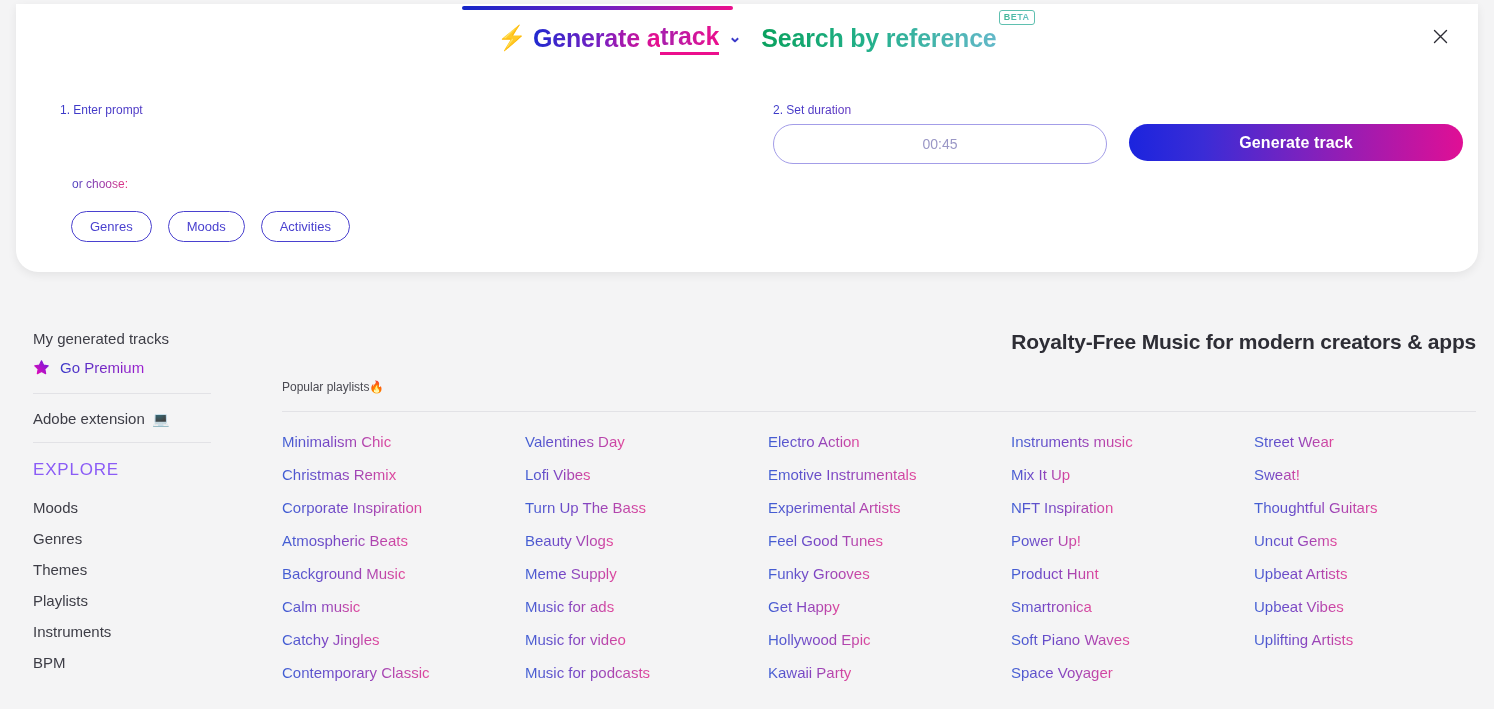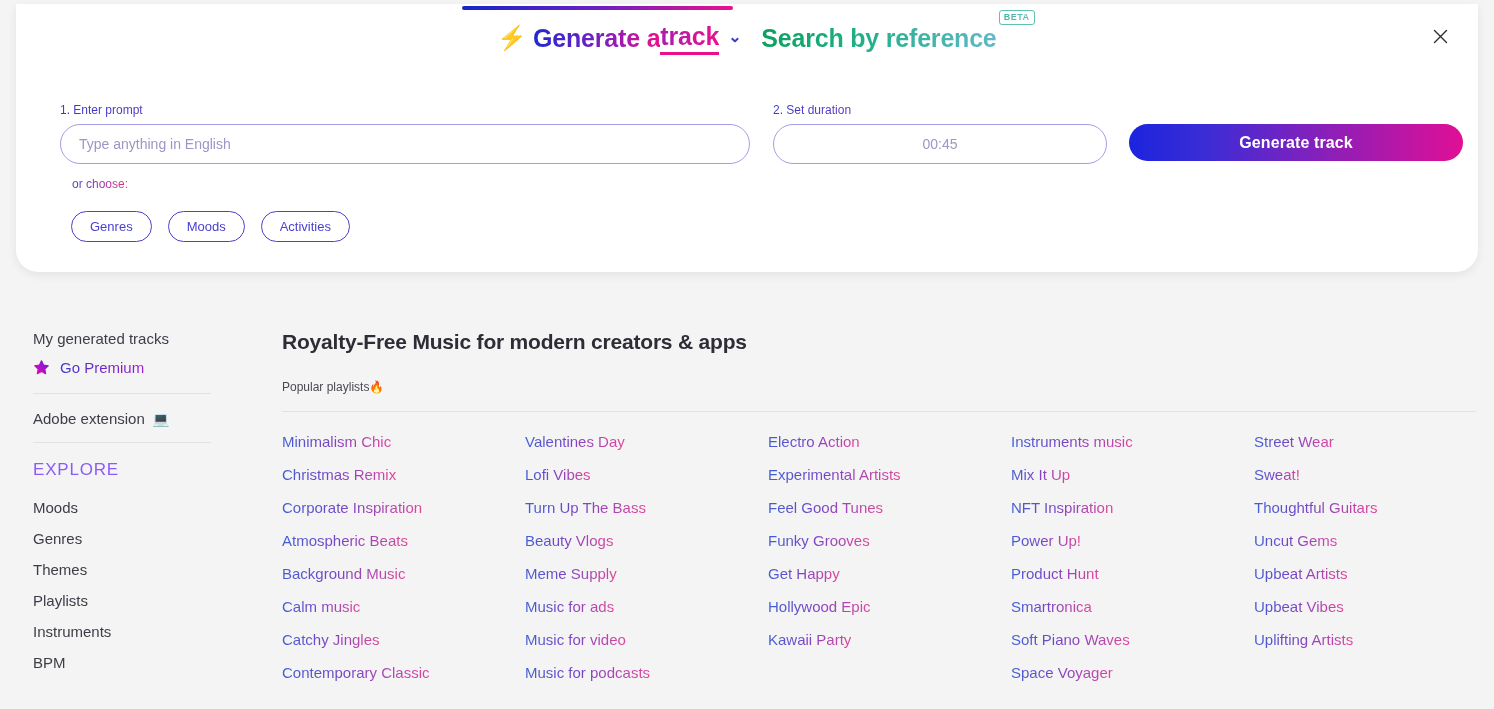--- a/index.html
+++ b/index.html
@@ -252,21 +252,21 @@
   }
 
   .explore-item {
     font-size: 15px;
     color: #3d3d46;
     padding: 7px 0;
     cursor: pointer;
   }
 
   
-  .main { position: absolute; left: 282px; top: 330px; width: 1194px; }
+  .main { position: absolute; left: 282px; top: 330px; width: 1194px; text-align: right; }
 
   .main-title {
     font-size: 21px;
     font-weight: bold;
     color: #2d2d35;
     letter-spacing: -0.2px;
   }
 
   .section-head {
     margin-top: 26px;
@@ -330,21 +330,20 @@
   </div>
 
   <div class="close-btn">
     <svg width="15" height="15" viewBox="0 0 15 15">
       <path d="M1.5 1.5 L13.5 13.5 M13.5 1.5 L1.5 13.5" stroke="#2d2d35" stroke-width="1.4" stroke-linecap="round"></path>
     </svg>
   </div>
 
   <div class="prompt-block">
     <div class="field-label">1. Enter prompt</div>
-    <input class="input-pill" type="text" placeholder="Type anything in English" style="">
   </div>
 
   <div class="duration-block">
     <div class="field-label">2. Set duration</div>
     <input class="input-pill centered" type="text" placeholder="00:45" style="">
   </div>
 
   <button class="generate-btn">Generate track</button>
 
   <div class="or-choose">or choose:</div>
@@ -421,20 +420,21 @@
       <a class="playlist-link">Lofi Vibes</a>
       <a class="playlist-link">Turn Up The Bass</a>
       <a class="playlist-link">Beauty Vlogs</a>
       <a class="playlist-link">Meme Supply</a>
       <a class="playlist-link">Music for ads</a>
       <a class="playlist-link">Music for video</a>
       <a class="playlist-link">Music for podcasts</a>
     </div>
     <div class="playlist-col">
       <a class="playlist-link">Electro Action</a>
+      <a class="playlist-link">Emotive Instrumentals</a>
       <a class="playlist-link">Experimental Artists</a>
       <a class="playlist-link">Feel Good Tunes</a>
       <a class="playlist-link">Funky Grooves</a>
       <a class="playlist-link">Get Happy</a>
       <a class="playlist-link">Hollywood Epic</a>
       <a class="playlist-link">Kawaii Party</a>
     </div>
     <div class="playlist-col">
       <a class="playlist-link">Instruments music</a>
       <a class="playlist-link">Mix It Up</a>

